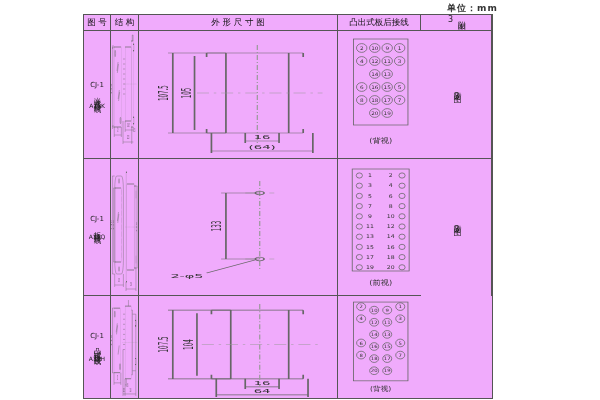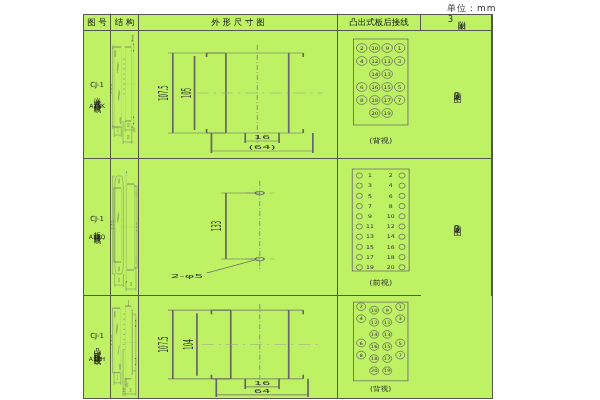--- a/index.html
+++ b/index.html
@@ -1,21 +1,21 @@
 <!DOCTYPE html>
 <html><head>
 <meta charset="utf-8">
 <style>
   html,body{margin:0;padding:0;background:#fff;}
   .page{position:relative;width:600px;height:400px;background:#fff;
         font-family:"DejaVu Sans",sans-serif;color:#222;overflow:hidden;}
-  .unit{position:absolute;top:2px;left:447px;font-size:9px;letter-spacing:1px;color:#333;}
+  .unit{position:absolute;top:2px;left:447px;font-size:9px;letter-spacing:1px;color:#333;font-weight:bold;}
   .tbl{position:absolute;left:83px;top:14px;width:408px;height:383px;border:1px solid #555;
        display:grid;grid-template-columns:27px 28px 199px 83px 71px;
-       grid-template-rows:16px 128px 137px 102px;background:#bef264;}
+       grid-template-rows:16px 128px 137px 102px;background:#f0abfc;}
   .c{border-right:1px solid #555;border-bottom:1px solid #555;position:relative;
      box-sizing:border-box;display:flex;align-items:center;justify-content:center;overflow:hidden;}
   .lc{border-right:none;} .lr{border-bottom:none;}
   .hdr{font-size:8.5px;white-space:nowrap;color:#111;}
   .vt{writing-mode:vertical-rl;text-orientation:upright;font-size:8px;letter-spacing:3px;color:#222;}
   .struct{flex-direction:column;gap:2px;}
   .model{font-size:7px;color:#222;}
   .desc{writing-mode:vertical-rl;text-orientation:upright;font-size:7.5px;letter-spacing:1.5px;color:#222;}
   .code{font-size:6px;color:#222;}
   svg{display:block;width:100%;height:100%;}

